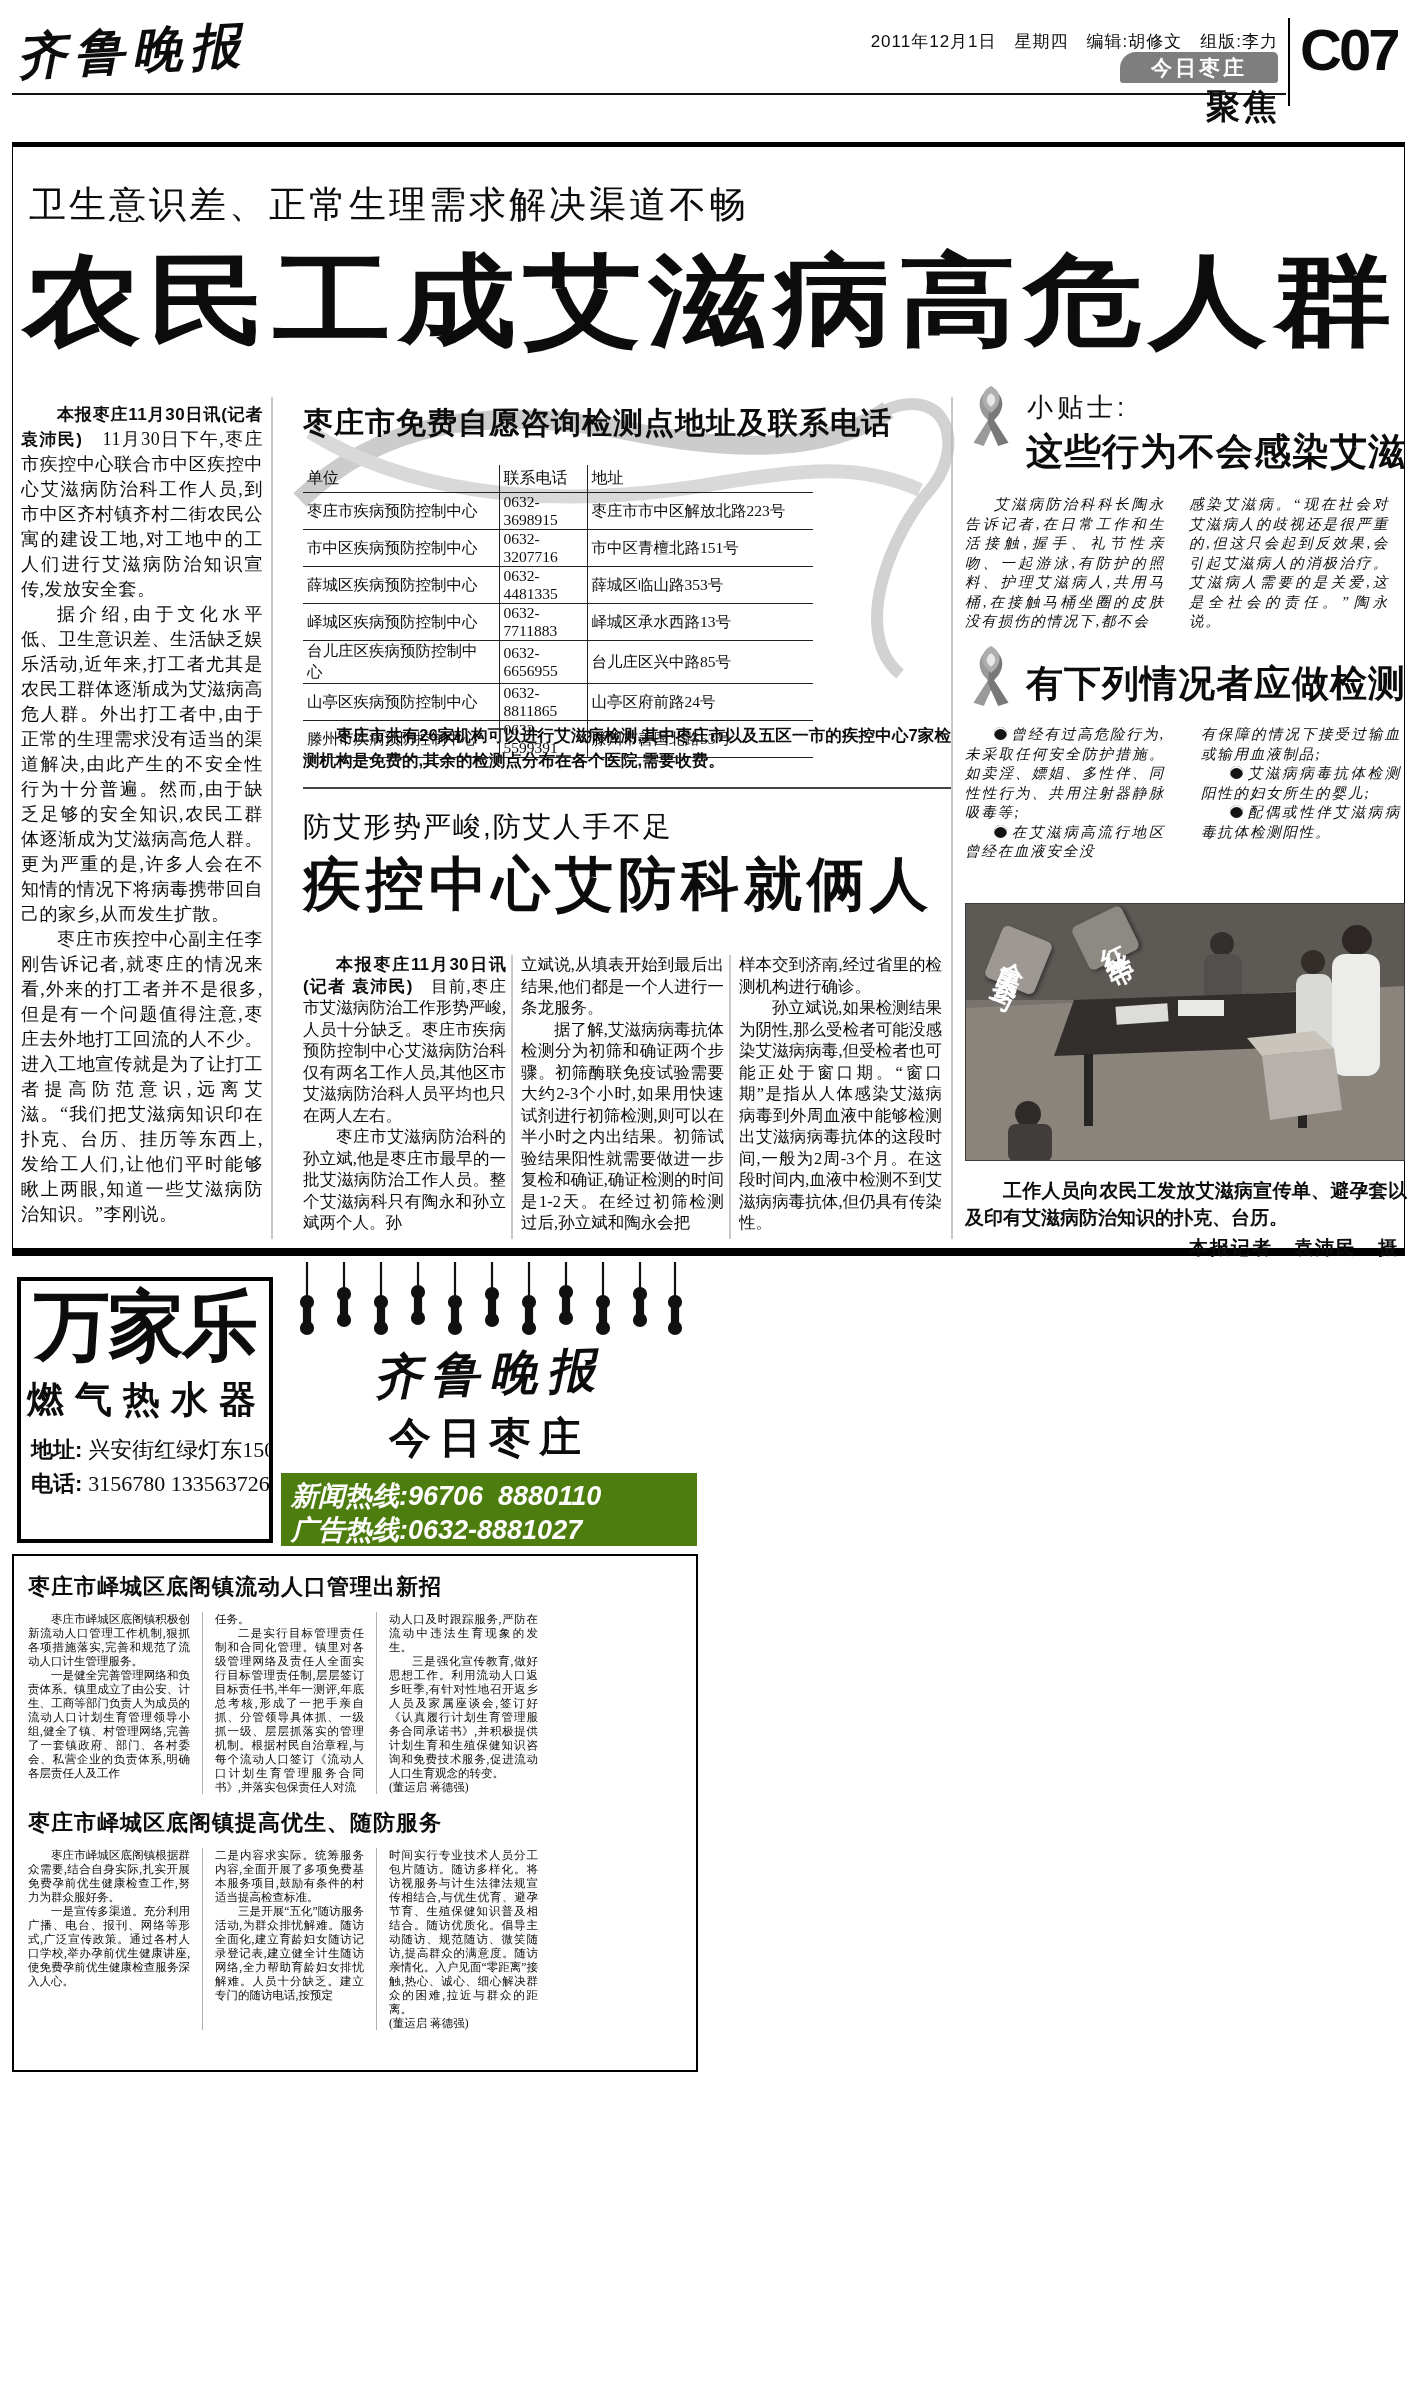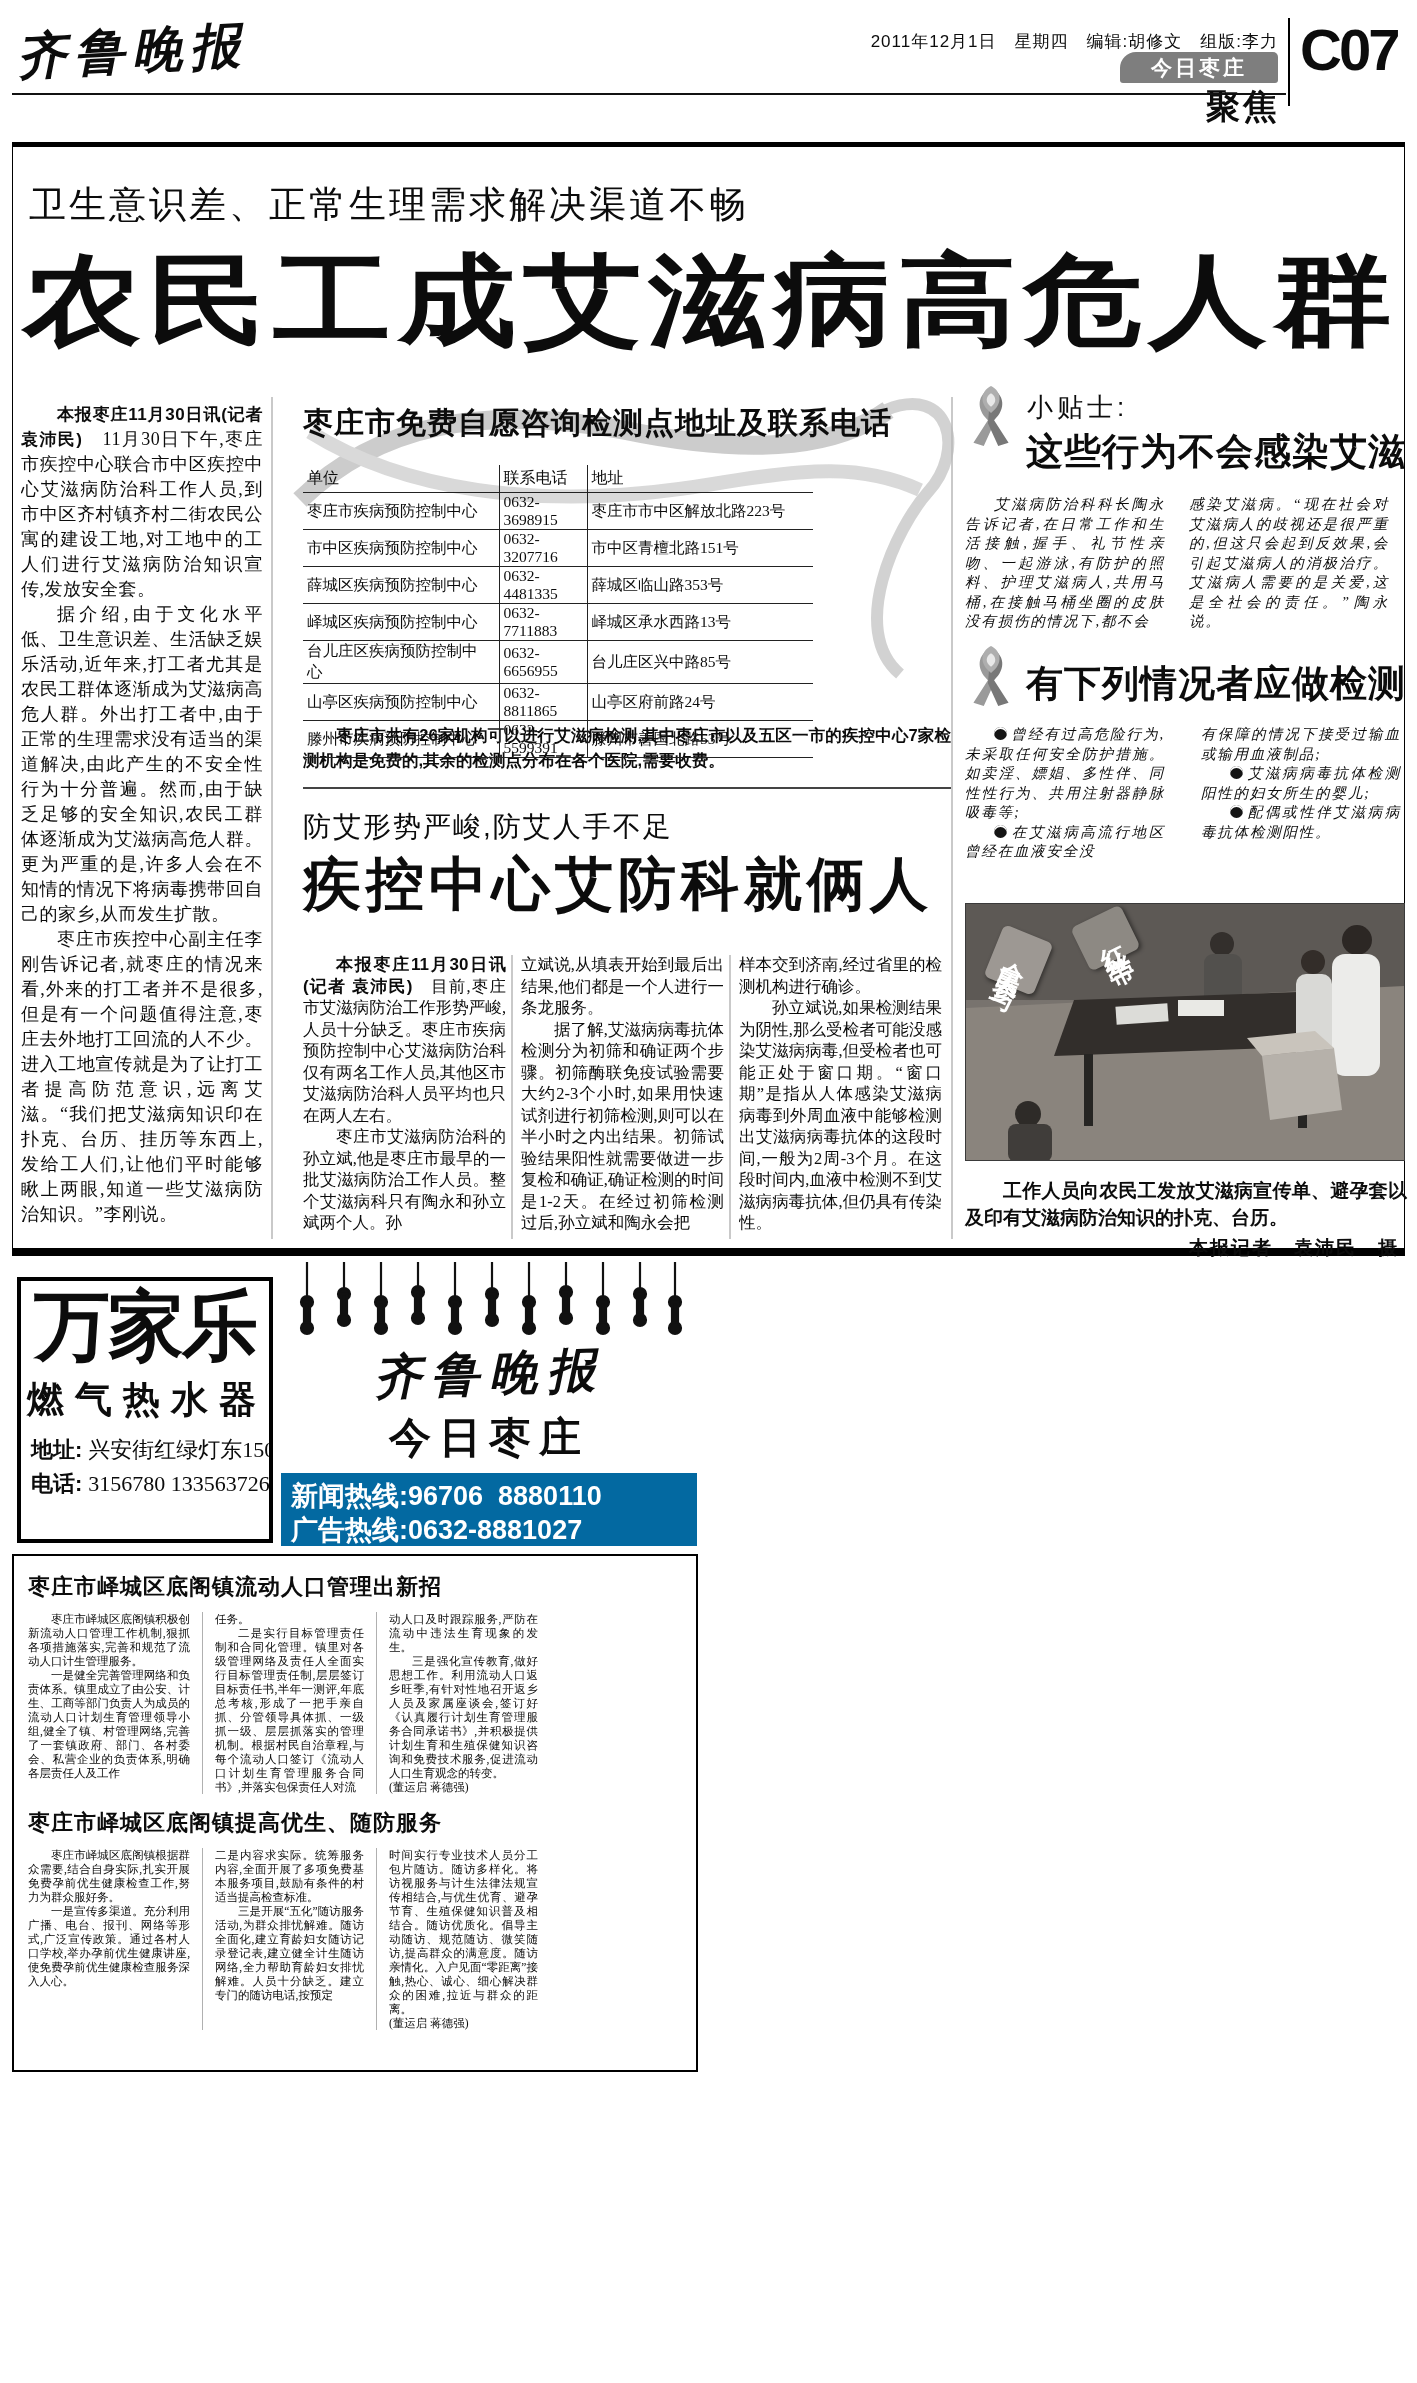--- a/index.html
+++ b/index.html
@@ -103,21 +103,21 @@
   .ad1-product { font-size:37px; font-weight:900; letter-spacing:11px; margin:4px 0 10px 4px;
                  font-family:"Liberation Sans",sans-serif; }
   .ad1-row { text-align:left; margin:4px 10px 0; font-size:22px; white-space:nowrap; }
   .ad1-row b { font-family:"Liberation Sans",sans-serif; font-weight:700; margin-right:6px; }
   .ad2 { position:absolute; left:281px; top:1262px; width:416px; height:284px; overflow:hidden; }
   .ad2-phones { display:block; margin:0 auto; }
   .ad2-masthead { text-align:center; font-size:48px; font-weight:700; font-style:italic;
                   letter-spacing:10px; transform:rotate(-2deg); margin-top:2px; }
   .ad2-edition { text-align:center; font-size:42px; font-weight:900; letter-spacing:8px; margin-top:4px;
                  font-family:"Liberation Sans",sans-serif; }
-  .hotbox { margin-top:7px; background:#0369a1; color:#fff; padding:6px 10px 8px; }
+  .hotbox { margin-top:7px; background:#4d7c0f; color:#fff; padding:6px 10px 8px;font-style:italic; }
   .hotbox p { font-size:27px; font-weight:800; line-height:34px; white-space:pre-wrap;
               font-family:"Liberation Sans",sans-serif; }
 
   
   .bottombox { position:absolute; left:12px; top:1554px; width:686px; height:518px;
                border:2px solid #000; padding:16px 0 0 14px; overflow:hidden; }
   .bhead { font-size:22px; font-weight:900; letter-spacing:1px; margin-bottom:10px;
            font-family:"Liberation Sans",sans-serif; }
   .bcols { display:flex; width:540px; margin-bottom:14px; }
   .bcol { width:162px; }

